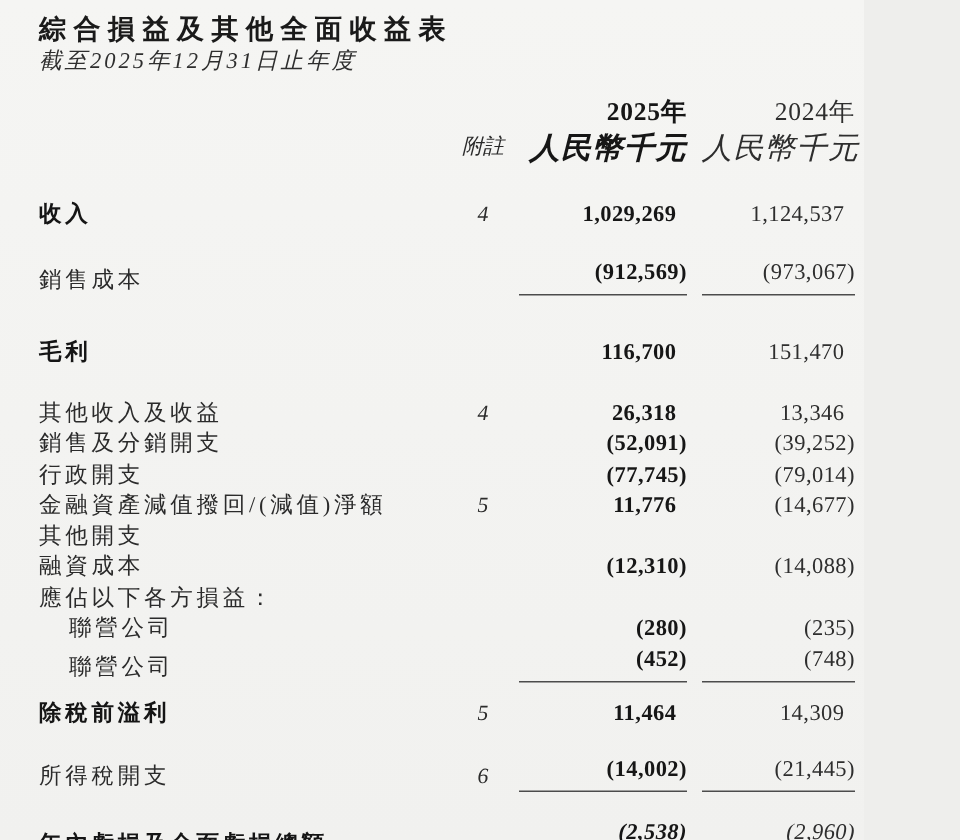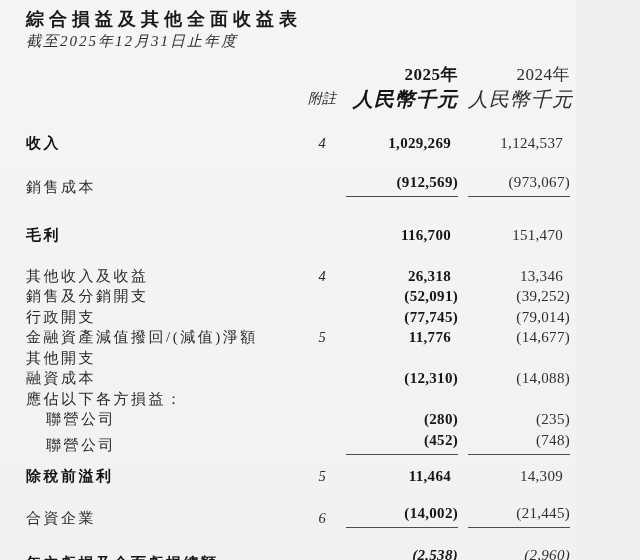--- a/index.html
+++ b/index.html
@@ -170,21 +170,21 @@
   </div>
 
   <div class="trow key mt-e">
     <div class="c label">除稅前溢利</div>
     <div class="c note">5</div>
     <div class="c num v25" style="padding-right: 7px;">11,464</div>
     <div class="c num v24" style="padding-right: 7px;">14,309</div>
   </div>
 
   <div class="trow rule mt-f">
-    <div class="c label">合資企業</div>
+    <div class="c label">所得稅開支</div>
     <div class="c note">6</div>
     <div class="c num v25">(14,002)</div>
     <div class="c num v24">(21,445)</div>
   </div>
 
   <div class="trow key total mt-g">
     <div class="c label">年內虧損及全面虧損總額</div>
     <div class="c note"></div>
     <div class="c num v25">(2,538)</div>
     <div class="c num v24">(2,960)</div>

